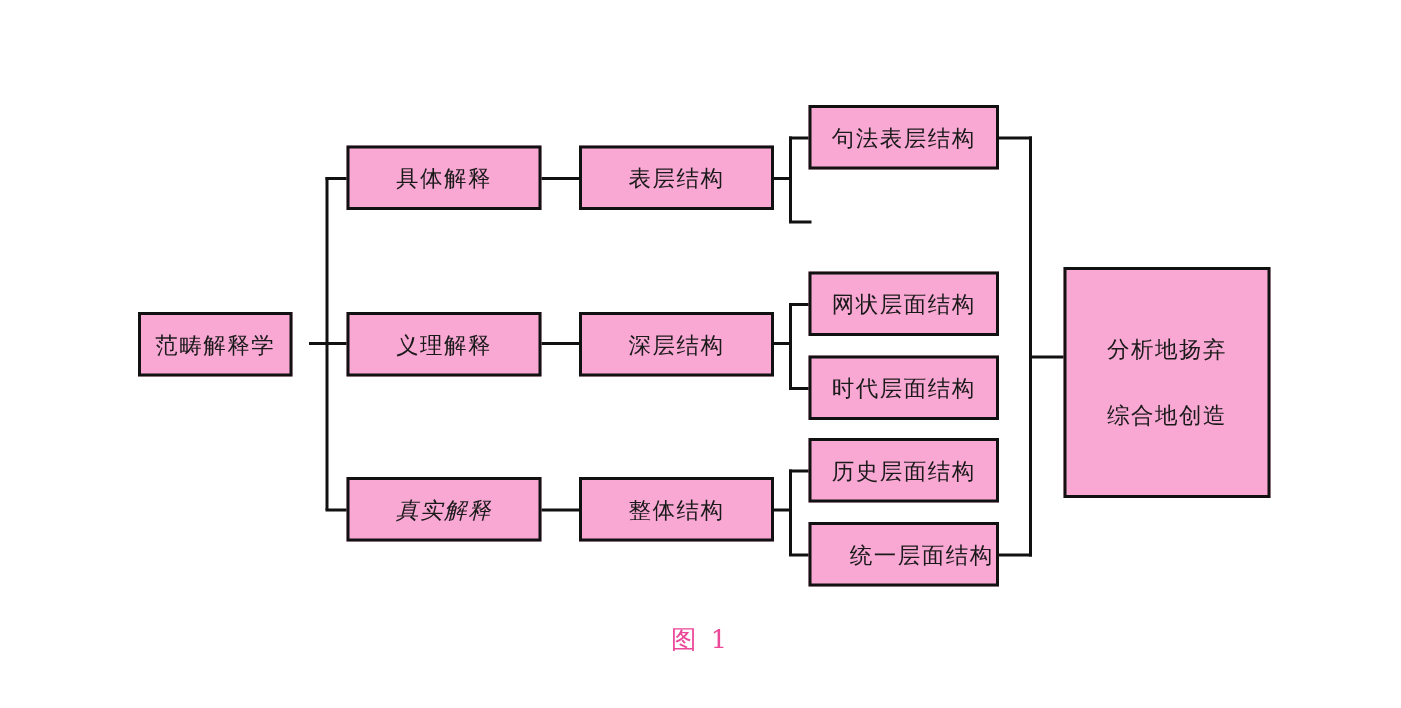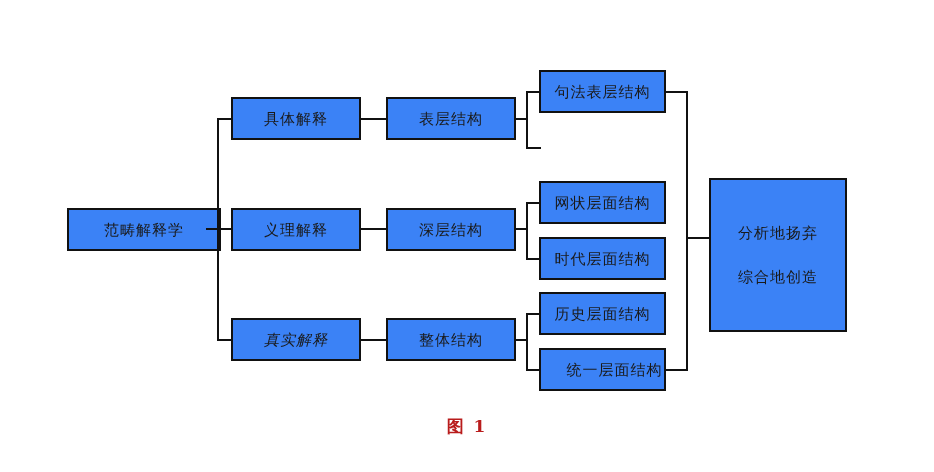--- a/index.html
+++ b/index.html
@@ -14,33 +14,33 @@
     position: relative;
     width: 934px;
     height: 472px;
     background: #ffffff;
     overflow: hidden;
   }
   .node {
     position: absolute;
     box-sizing: border-box;
     border: 2px solid #111111;
-    background: #3b82f6;
+    background: #f9a8d4;
     display: flex;
     flex-direction: column;
     align-items: center;
     justify-content: center;
     color: #1a1a1a;
     font-family: "DejaVu Sans", "Liberation Sans", sans-serif;
     font-size: 15px;
     letter-spacing: 1px;
     line-height: 1.2;
     white-space: nowrap;
   }
-  .node.root      { left: 67px;  top: 208px; width: 154px; height: 43px; }
+  .node.root      { left: 92px;  top: 208px; width: 103px; height: 43px; }
   .node.c2        { left: 231px; width: 130px; height: 43px; }
   .node.c2.r1     { top: 97px; }
   .node.c2.r2     { top: 208px; }
   .node.c2.r3     { top: 318px; font-style: italic; }
   .node.c3        { left: 386px; width: 130px; height: 43px; }
   .node.c3.r1     { top: 97px; }
   .node.c3.r2     { top: 208px; }
   .node.c3.r3     { top: 318px; }
   .node.c4        { left: 539px; width: 127px; height: 43px; }
   .node.c4.k1     { top: 70px; }
@@ -59,23 +59,23 @@
   .conn.h { height: 2px; }
   .conn.v { width: 2px; }
 
   .caption {
     position: absolute;
     left: 0;
     top: 415px;
     width: 934px;
     text-align: center;
     font-family: "DejaVu Serif", "Liberation Serif", serif;
-    font-weight: bold;
+    font-weight: normal;
     font-size: 17px;
-    color: #b91c1c;
+    color: #ec4899;
     letter-spacing: 2px;
   }
 </style>
 </head>
 <body>
 
 <div id="canvas">
 
   <div class="node root">
     <span>范畴解释学</span>

